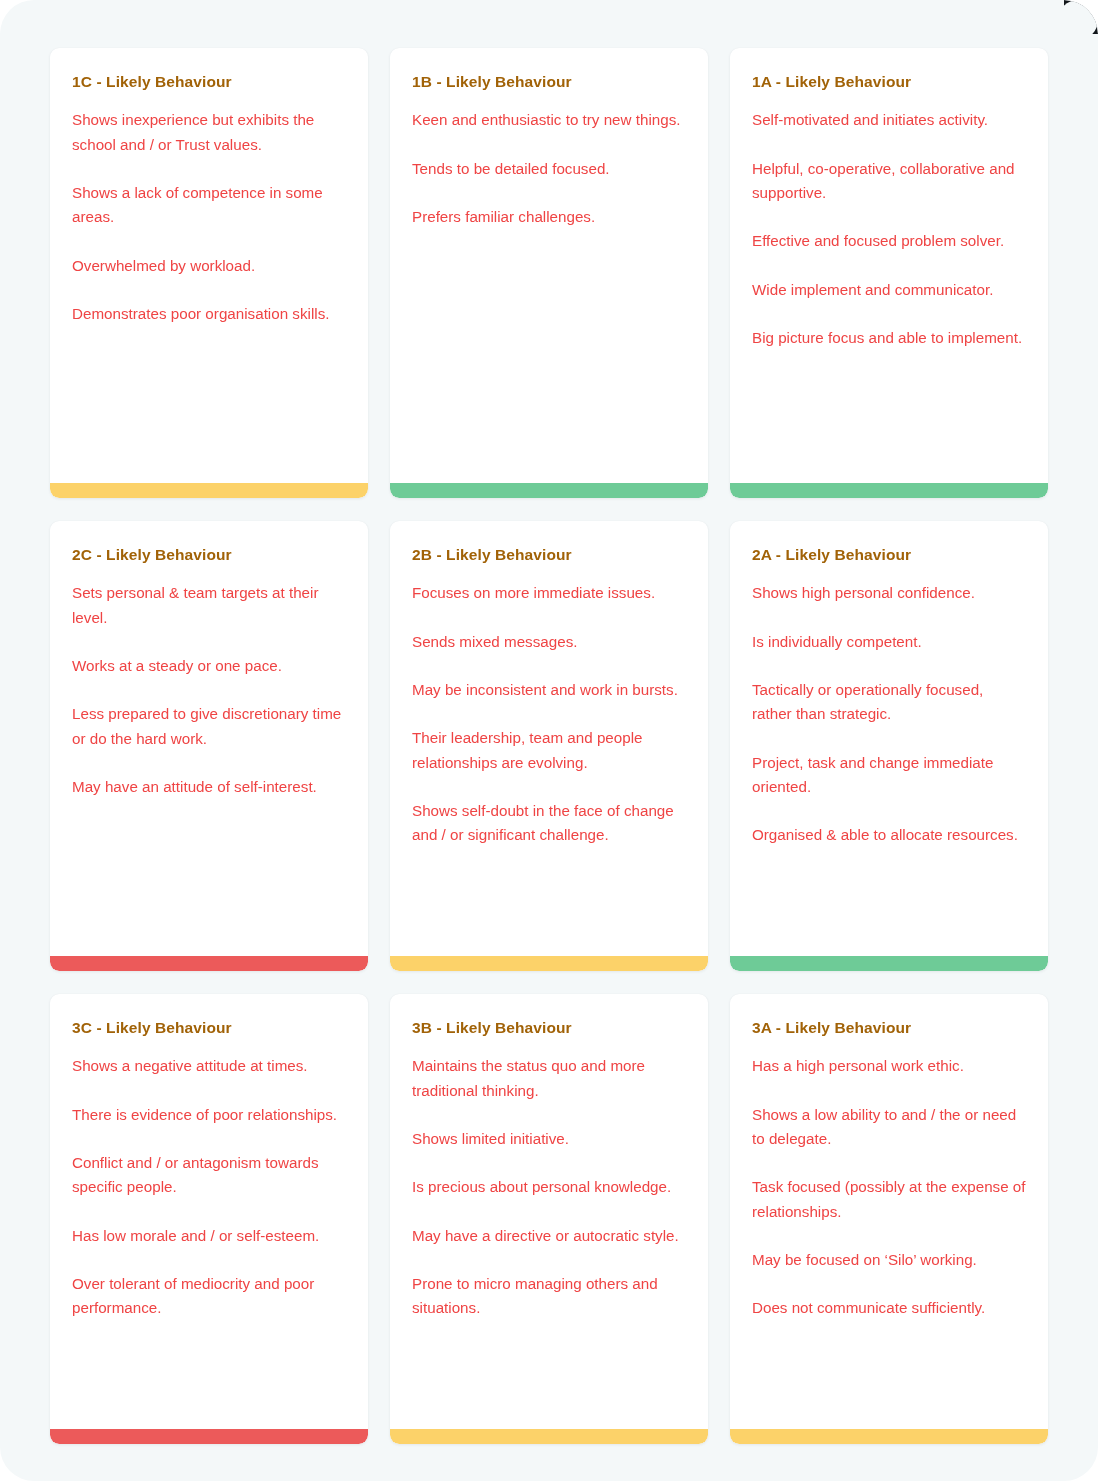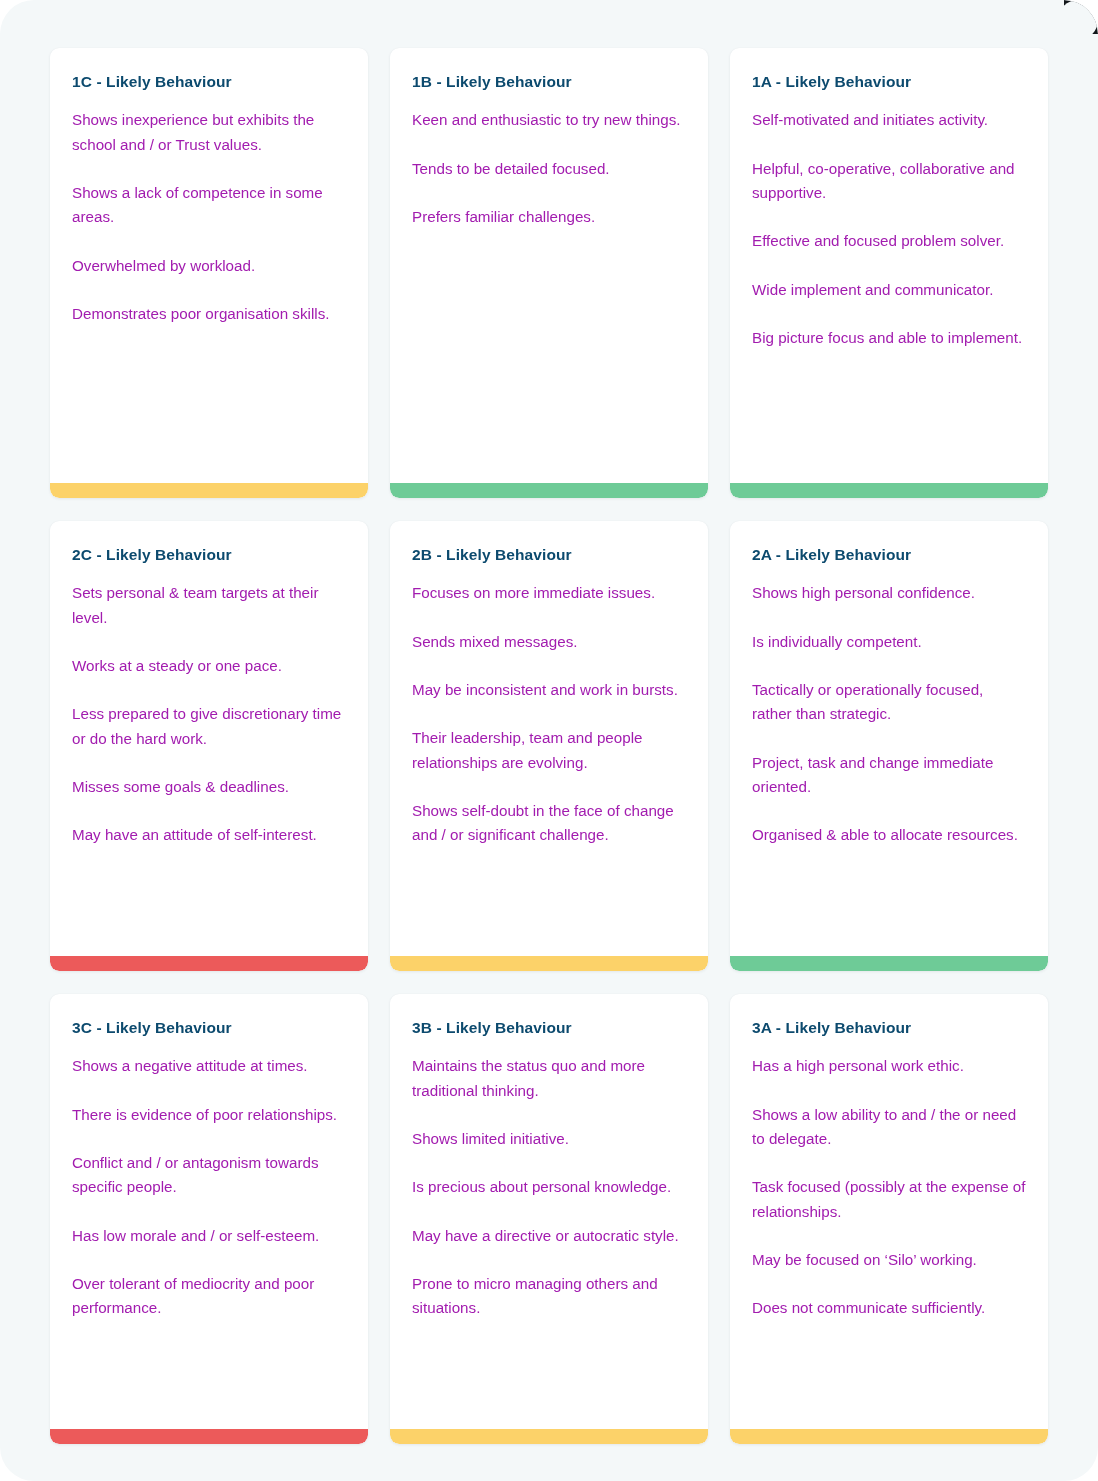--- a/index.html
+++ b/index.html
@@ -73,29 +73,29 @@
   }
 
   .card-body {
     flex: 1 1 auto;
     padding: 24px 22px 10px 22px;
   }
 
   .card-title {
     font-size: 15.5px;
     font-weight: bold;
-    color: #0c4a6e;
+    color: #a16207;
     letter-spacing: 0.1px;
     margin-bottom: 17px;
     line-height: 1.25;
   }
 
   .card-line {
     font-size: 15.2px;
-    color: #a21caf;
+    color: #ef4444;
     line-height: 1.6;
     margin-bottom: 24px;
     white-space: pre-line;
   }
   .card-line:last-child { margin-bottom: 0; }
 
   .accent {
     flex: 0 0 auto;
     height: 15px;
     width: 100%;
@@ -139,21 +139,20 @@
             <div class="card-line">Big picture focus and able to implement.</div>
           </div>
           <div class="accent" style="background: rgb(110, 203, 151);"></div>
         </div>
         <div class="card">
           <div class="card-body">
             <div class="card-title">2C - Likely Behaviour</div>
             <div class="card-line">Sets personal &amp; team targets at their level.</div>
             <div class="card-line">Works at a steady or one pace.</div>
             <div class="card-line">Less prepared to give discretionary time or do the hard work.</div>
-            <div class="card-line">Misses some goals &amp; deadlines.</div>
             <div class="card-line">May have an attitude of self-interest.</div>
           </div>
           <div class="accent" style="background: rgb(236, 90, 90);"></div>
         </div>
         <div class="card">
           <div class="card-body">
             <div class="card-title">2B - Likely Behaviour</div>
             <div class="card-line">Focuses on more immediate issues.</div>
             <div class="card-line">Sends mixed messages.</div>
             <div class="card-line">May be inconsistent and work in bursts.</div>

